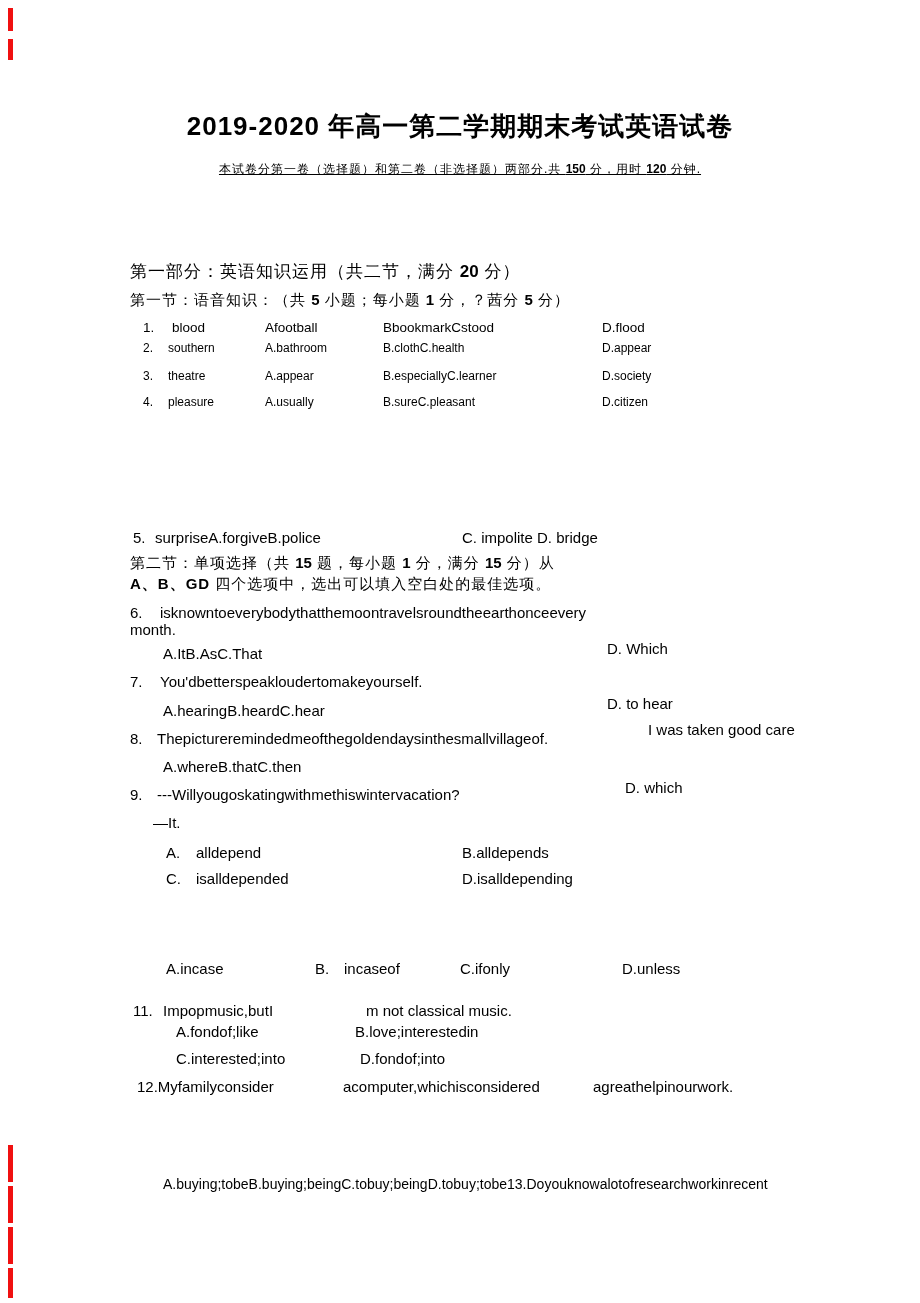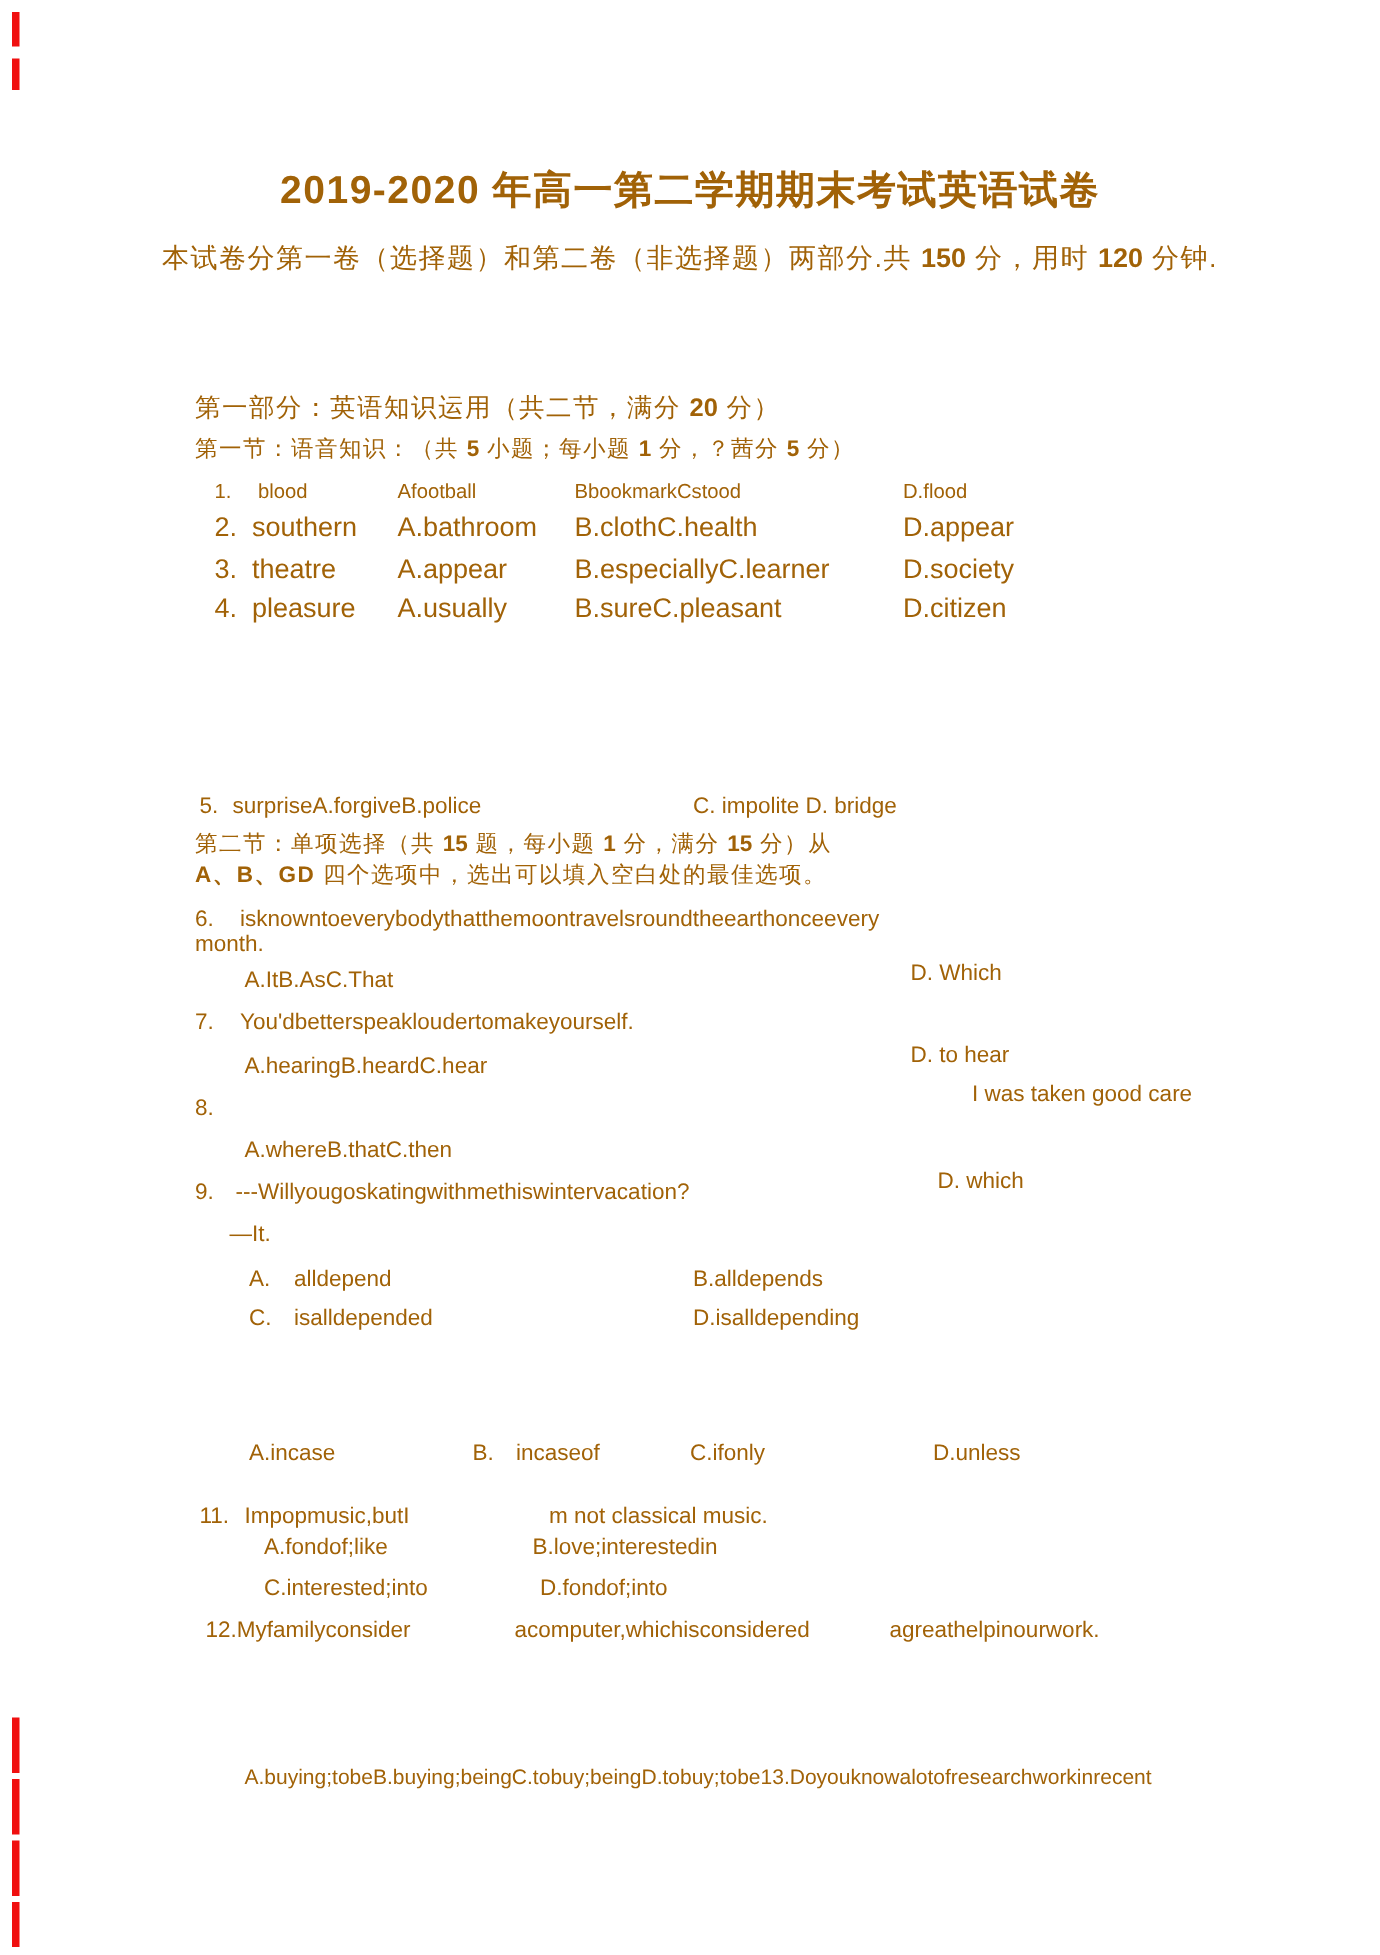--- a/index.html
+++ b/index.html
@@ -1,28 +1,28 @@
 <!DOCTYPE html>
 <html><head>
 <meta charset="utf-8">
 <style>
   html,body{margin:0;padding:0;background:#fff;}
   .page{position:relative;width:920px;height:1303px;background:#ffffff;overflow:hidden;
-        font-family:"Liberation Sans",sans-serif;color:#a16207;}
+        font-family:"Liberation Sans",sans-serif;color:#000000;}
   .t{position:absolute;white-space:nowrap;line-height:1.2;}
   .row{position:absolute;left:0;right:0;height:22px;}
   .row span{position:absolute;white-space:nowrap;}
   .cn{letter-spacing:1px;}
   .bn{font-weight:bold;font-family:"Liberation Sans",sans-serif;letter-spacing:0;}
   .b{font-weight:bold;}
   .ctr{left:0;width:920px;text-align:center;}
   .fs13{font-size:13.5px;}
   .fs14{font-size:14px;}
   .fs15{font-size:15px;}
-  .fs16{font-size:18px;}
+  .fs16{font-size:12px;text-decoration:underline;}
   .fs17{font-size:17px;}
   .title{font-size:26px;font-weight:bold;letter-spacing:1px;}
   .rbar{position:absolute;left:8px;width:5px;background:#f01010;}
 </style>
 </head>
 <body>
 
 <div class="page">
 
   <div class="rbar" style="top:8px;height:23px"></div>
@@ -100,20 +100,21 @@
   <div class="row fs15" style="top:673px">
     <span style="left:130px">7.</span>
     <span style="left:160px">You'dbetterspeakloudertomakeyourself.</span>
   </div>
   <div class="t fs15" style="top:702px;left:163px">A.hearingB.heardC.hear</div>
   <div class="t fs15" style="top:695px;left:607px">D. to hear</div>
   <div class="t fs15" style="top:721px;left:648px">I was taken good care</div>
 
   <div class="row fs15" style="top:730px">
     <span style="left:130px">8.</span>
+    <span style="left:157px">Thepictureremindedmeofthegoldendaysinthesmallvillageof.</span>
   </div>
   <div class="t fs15" style="top:758px;left:163px">A.whereB.thatC.then</div>
   <div class="t fs15" style="top:779px;left:625px">D. which</div>
 
   <div class="row fs15" style="top:786px">
     <span style="left:130px">9.</span>
     <span style="left:157px">---Willyougoskatingwithmethiswintervacation?</span>
   </div>
   <div class="t fs15" style="top:814px;left:153px">—It.</div>
   <div class="row fs15" style="top:844px">

